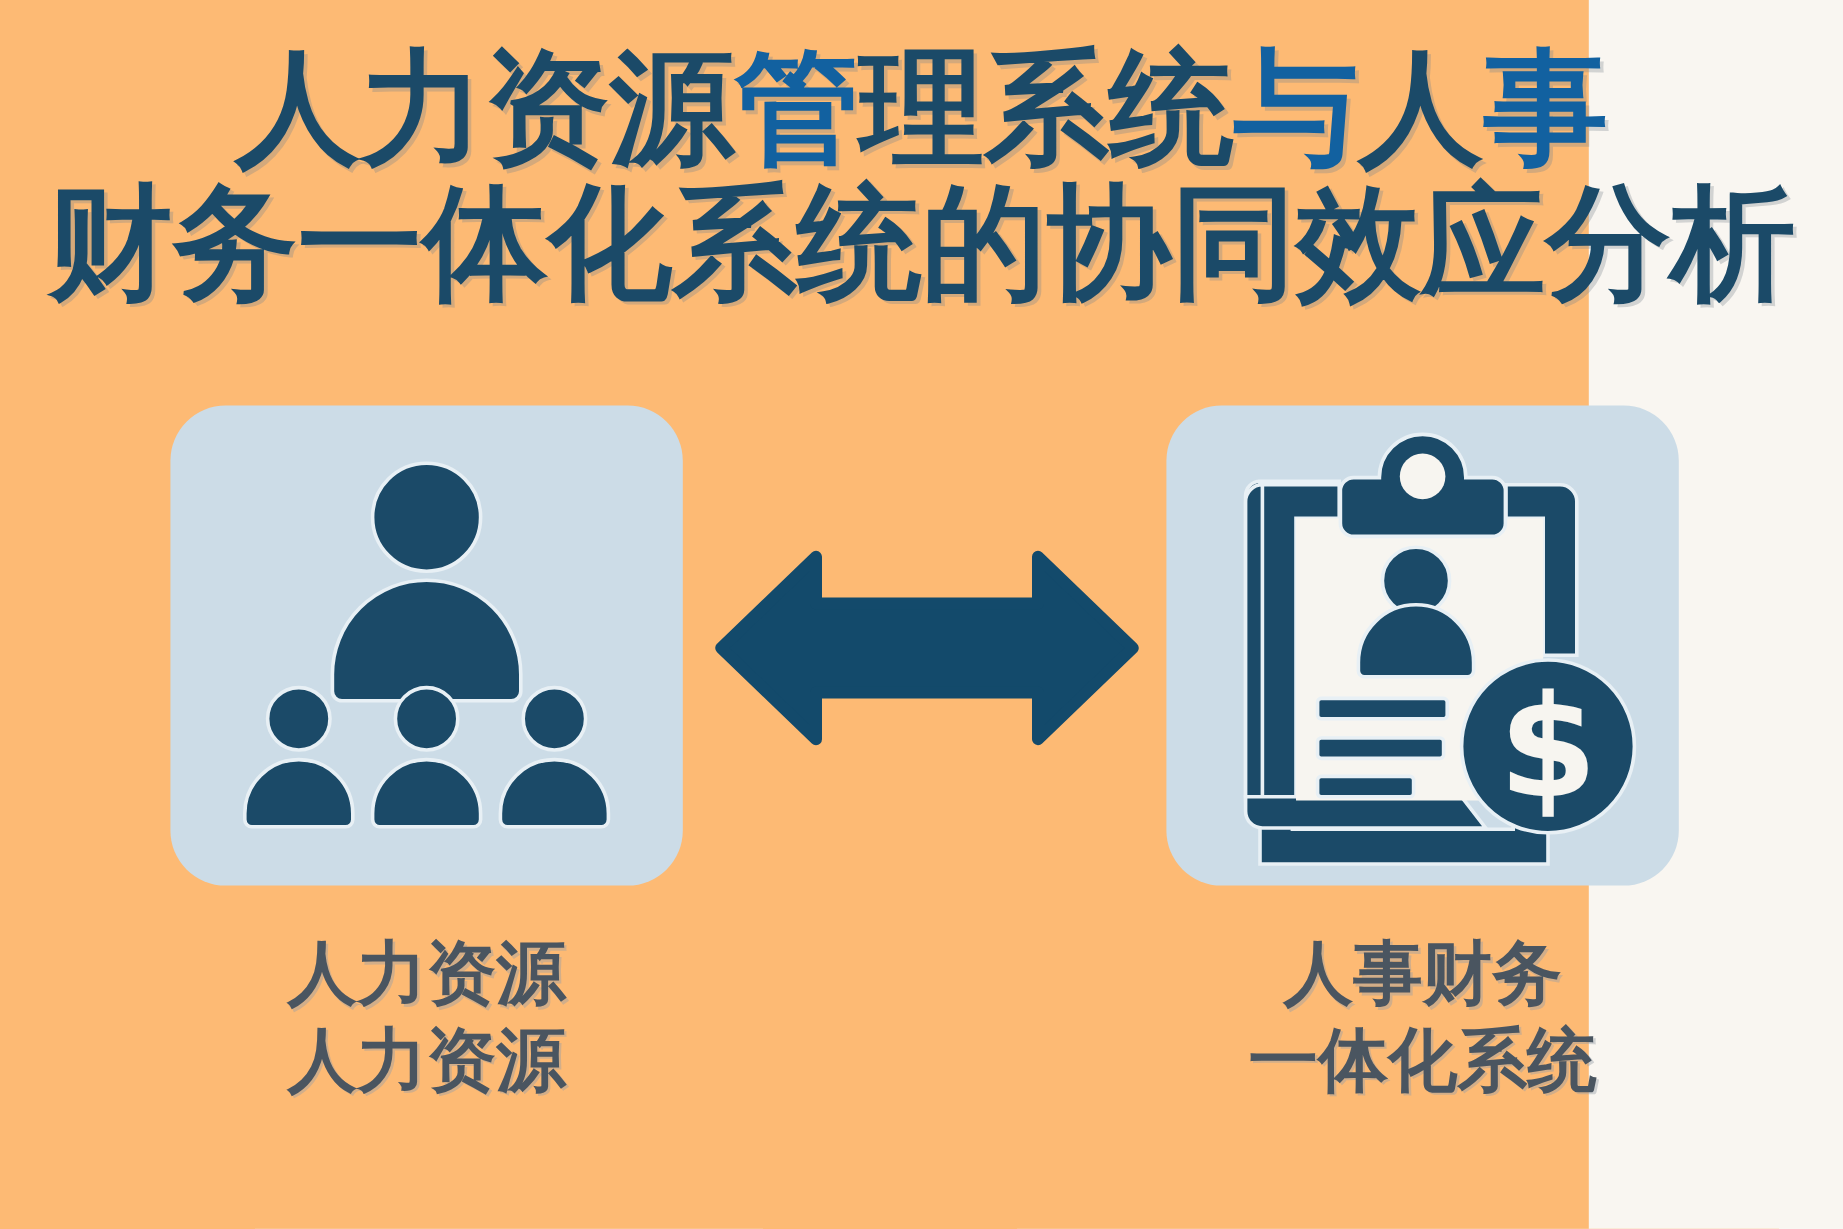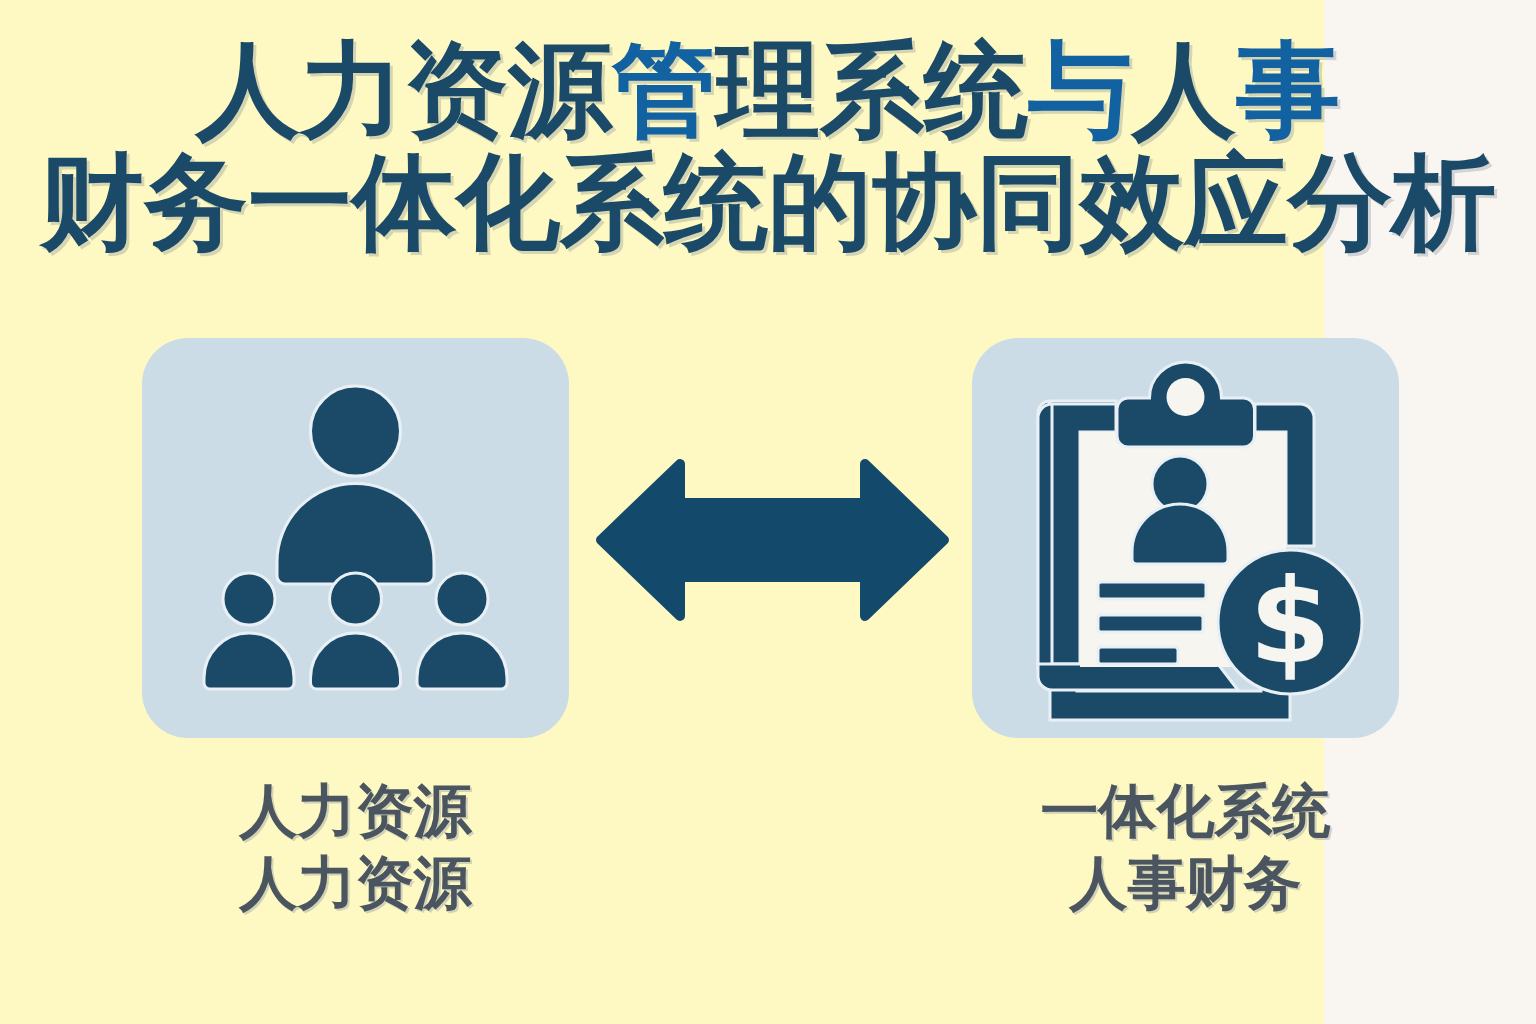--- a/index.html
+++ b/index.html
@@ -13,21 +13,21 @@
     font-family: "DejaVu Sans", "Liberation Sans", sans-serif;
     overflow: hidden;
     position: relative;
   }
 
   #stage {
     position: absolute;
     left: 0; top: 0;
     width: 1324px;
     height: 1024px;
-    background: #fef9c3;
+    background: #fdba74;
   }
 
   
   .title-block {
     position: absolute;
     left: 0;
     top: 34px;
     width: 1536px;
     text-align: center;
   }
@@ -171,17 +171,17 @@
       <text x="318" y="284" font-family="'DejaVu Sans','Liberation Sans',sans-serif" font-size="118" font-weight="700" fill="#f7f5f0" text-anchor="middle" dominant-baseline="central">$</text>
     </svg>
   </div>
 
   <div class="caption" id="caption-left">
     <span class="caption-line">人力资源</span>
     <span class="caption-line">人力资源</span>
   </div>
 
   <div class="caption" id="caption-right">
+    <span class="caption-line">人事财务</span>
     <span class="caption-line">一体化系统</span>
-    <span class="caption-line">人事财务</span>
   </div>
 
 </div>
 
 </body></html>

